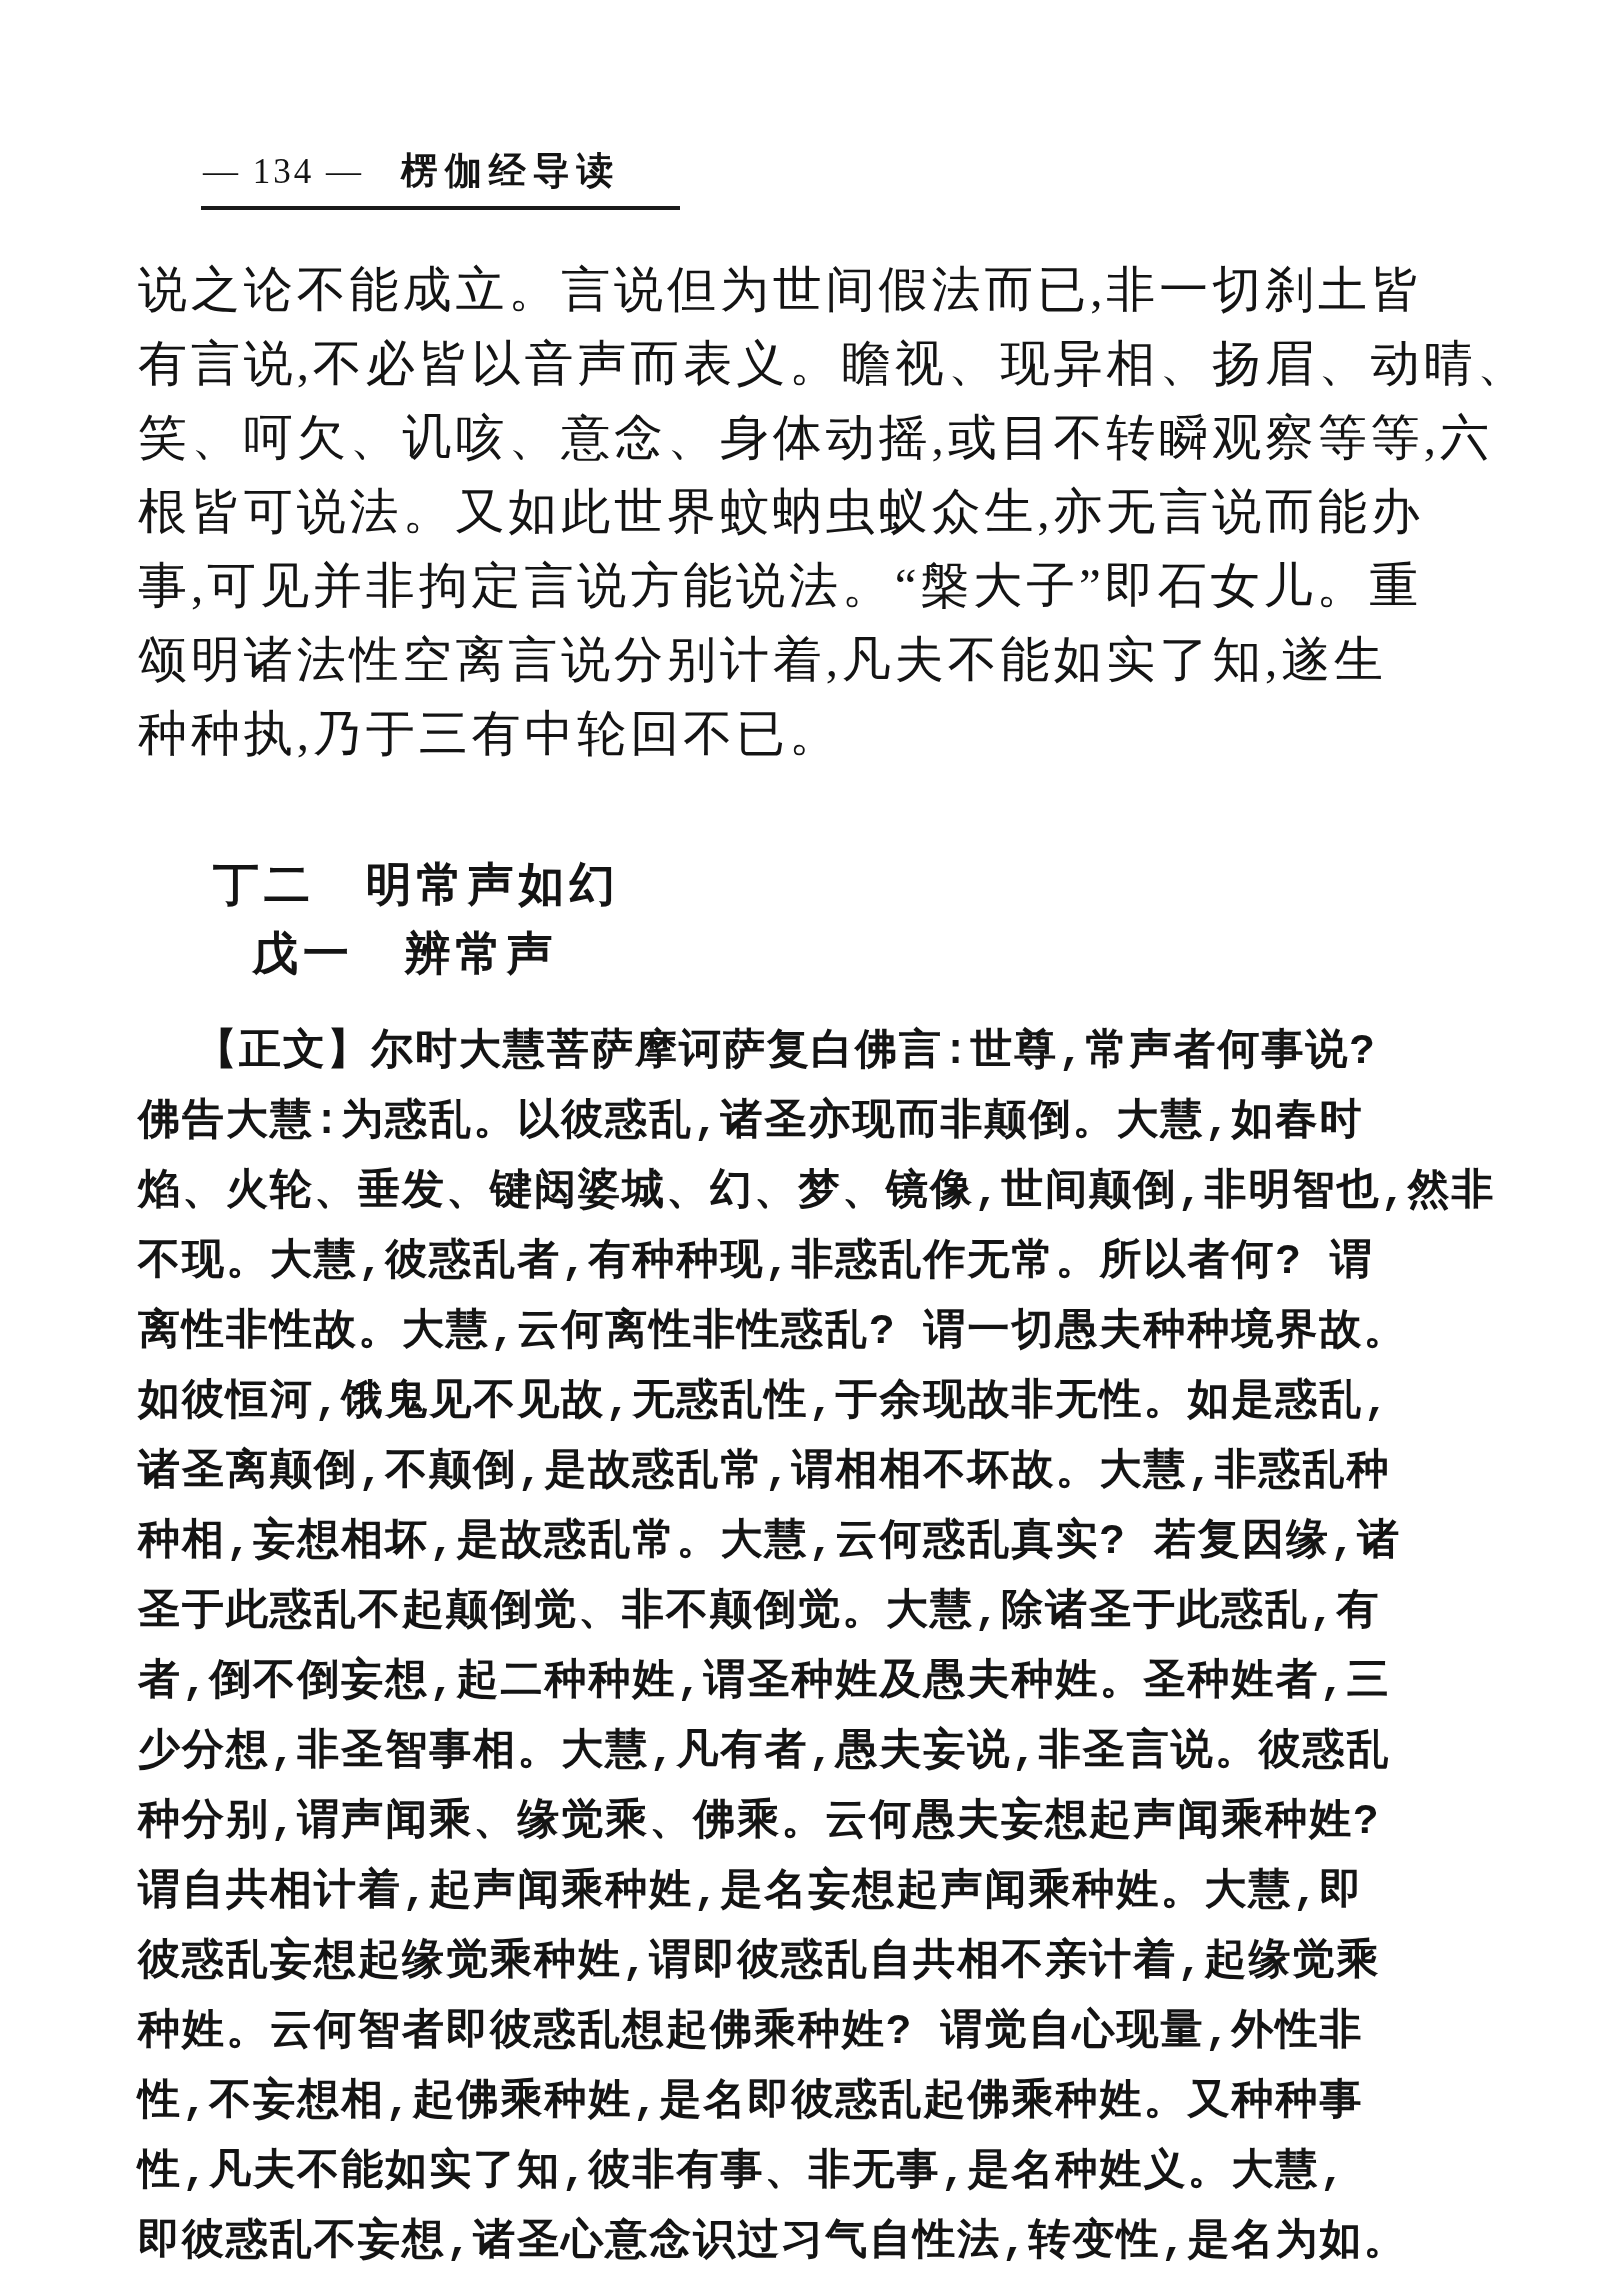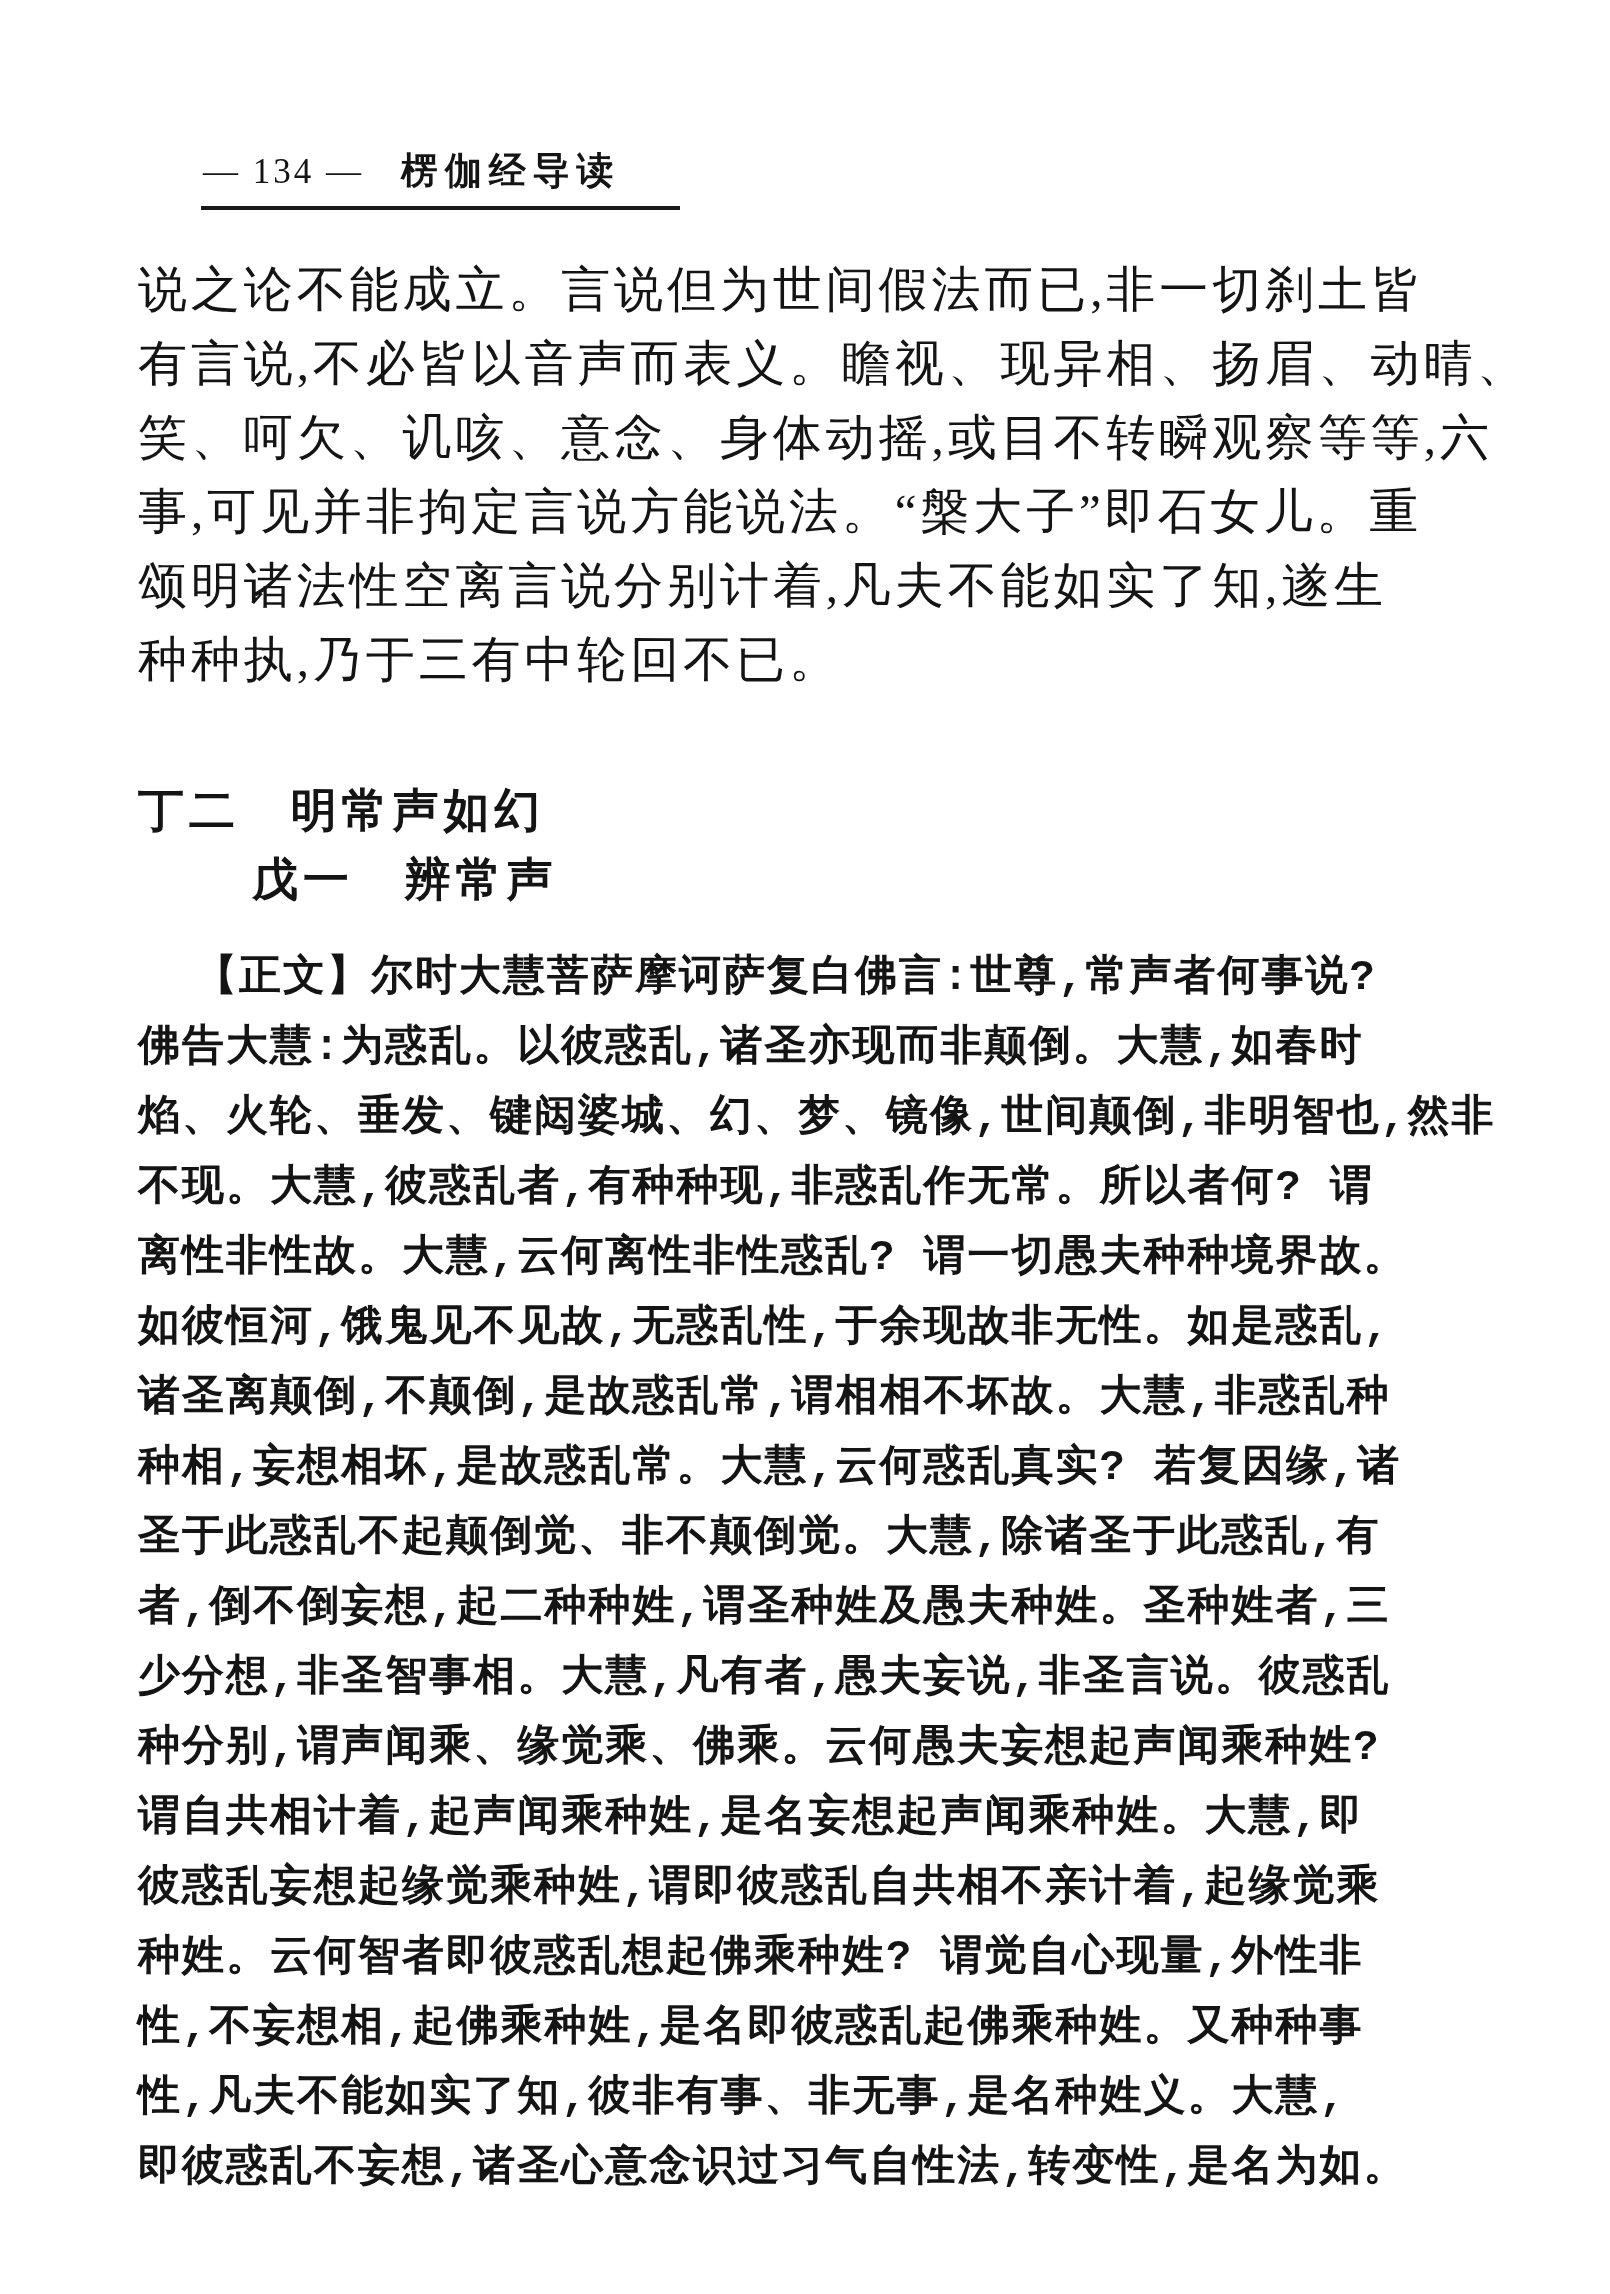--- a/index.html
+++ b/index.html
@@ -50,20 +50,21 @@
     font-size: 49px;
   }
   .intro .iline {
     line-height: 74px;
     letter-spacing: 3.9px;
     white-space: nowrap;
   }
   
   .h1 {
     margin-top: 79px;
+    margin-left: 75px;
     font-family: Liberation Sans, sans-serif;
     font-weight: bold;
     font-size: 46px;
     line-height: 69px;
     letter-spacing: 4.9px;
     white-space: nowrap;
   }
   .h2 {
     margin-left: 114px;
     font-family: "Liberation Sans", "DejaVu Sans", sans-serif;
@@ -98,20 +99,21 @@
   <div class="hdr">
     <span class="num">— 134 —</span>
     <span class="title">楞伽经导读</span>
   </div>
   <div class="rule"></div>
 
   <div class="intro">
     <div class="iline">说之论不能成立。言说但为世间假法而已,非一切刹土皆</div>
     <div class="iline">有言说,不必皆以音声而表义。瞻视、现异相、扬眉、动晴、</div>
     <div class="iline">笑、呵欠、讥咳、意念、身体动摇,或目不转瞬观察等等,六</div>
+    <div class="iline">根皆可说法。又如此世界蚊蚋虫蚁众生,亦无言说而能办</div>
     <div class="iline">事,可见并非拘定言说方能说法。“槃大子”即石女儿。重</div>
     <div class="iline">颂明诸法性空离言说分别计着,凡夫不能如实了知,遂生</div>
     <div class="iline">种种执,乃于三有中轮回不已。</div>
   </div>
 
   <div class="h1">丁二　明常声如幻</div>
   <div class="h2">戊一　辨常声</div>
 
   <div class="scripture">
     <div class="sline first">【正文】尔时大慧菩萨摩诃萨复白佛言:世尊,常声者何事说?</div>

